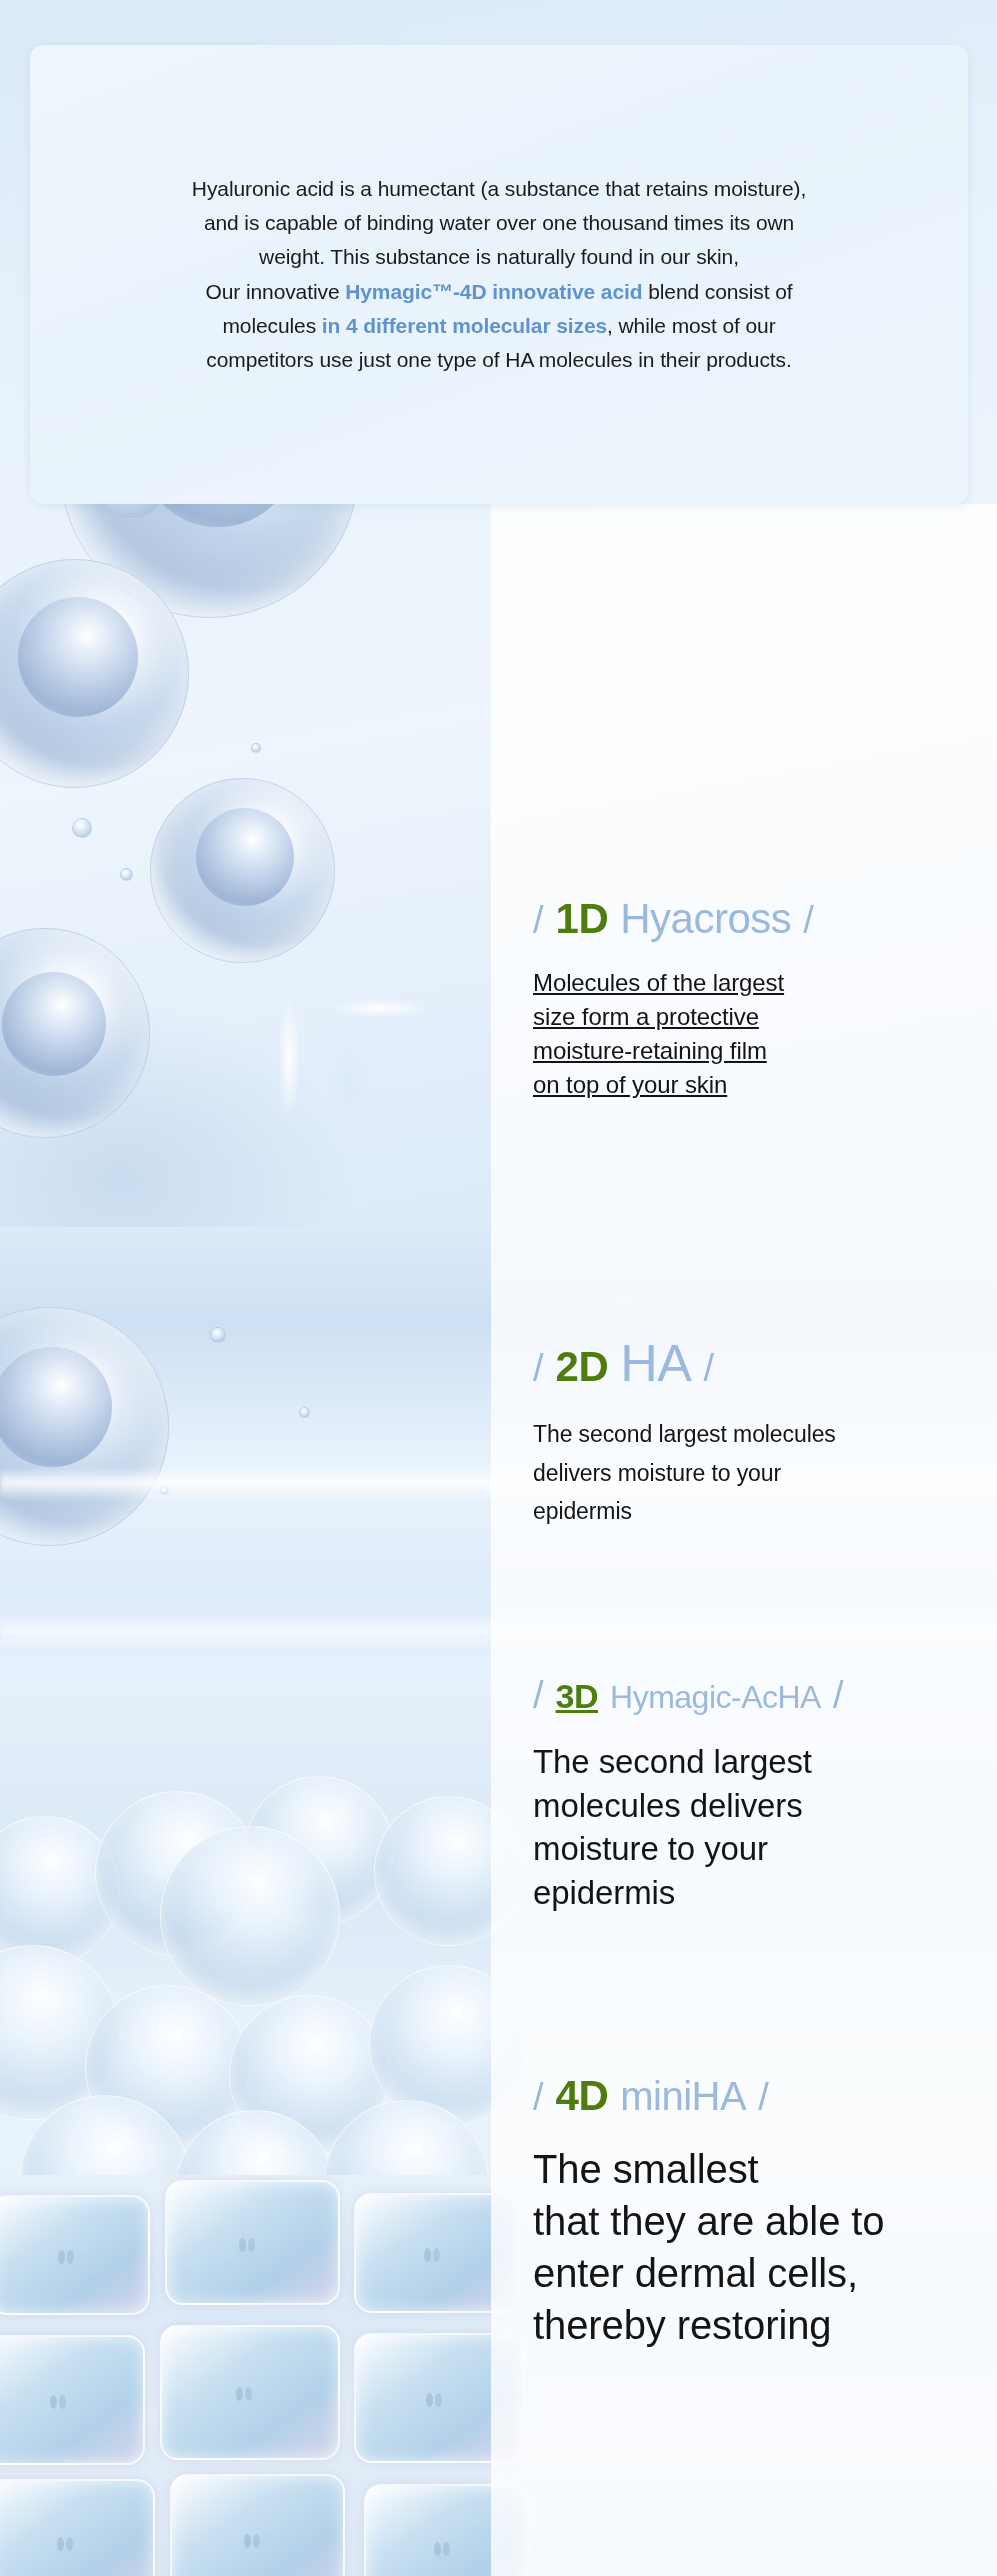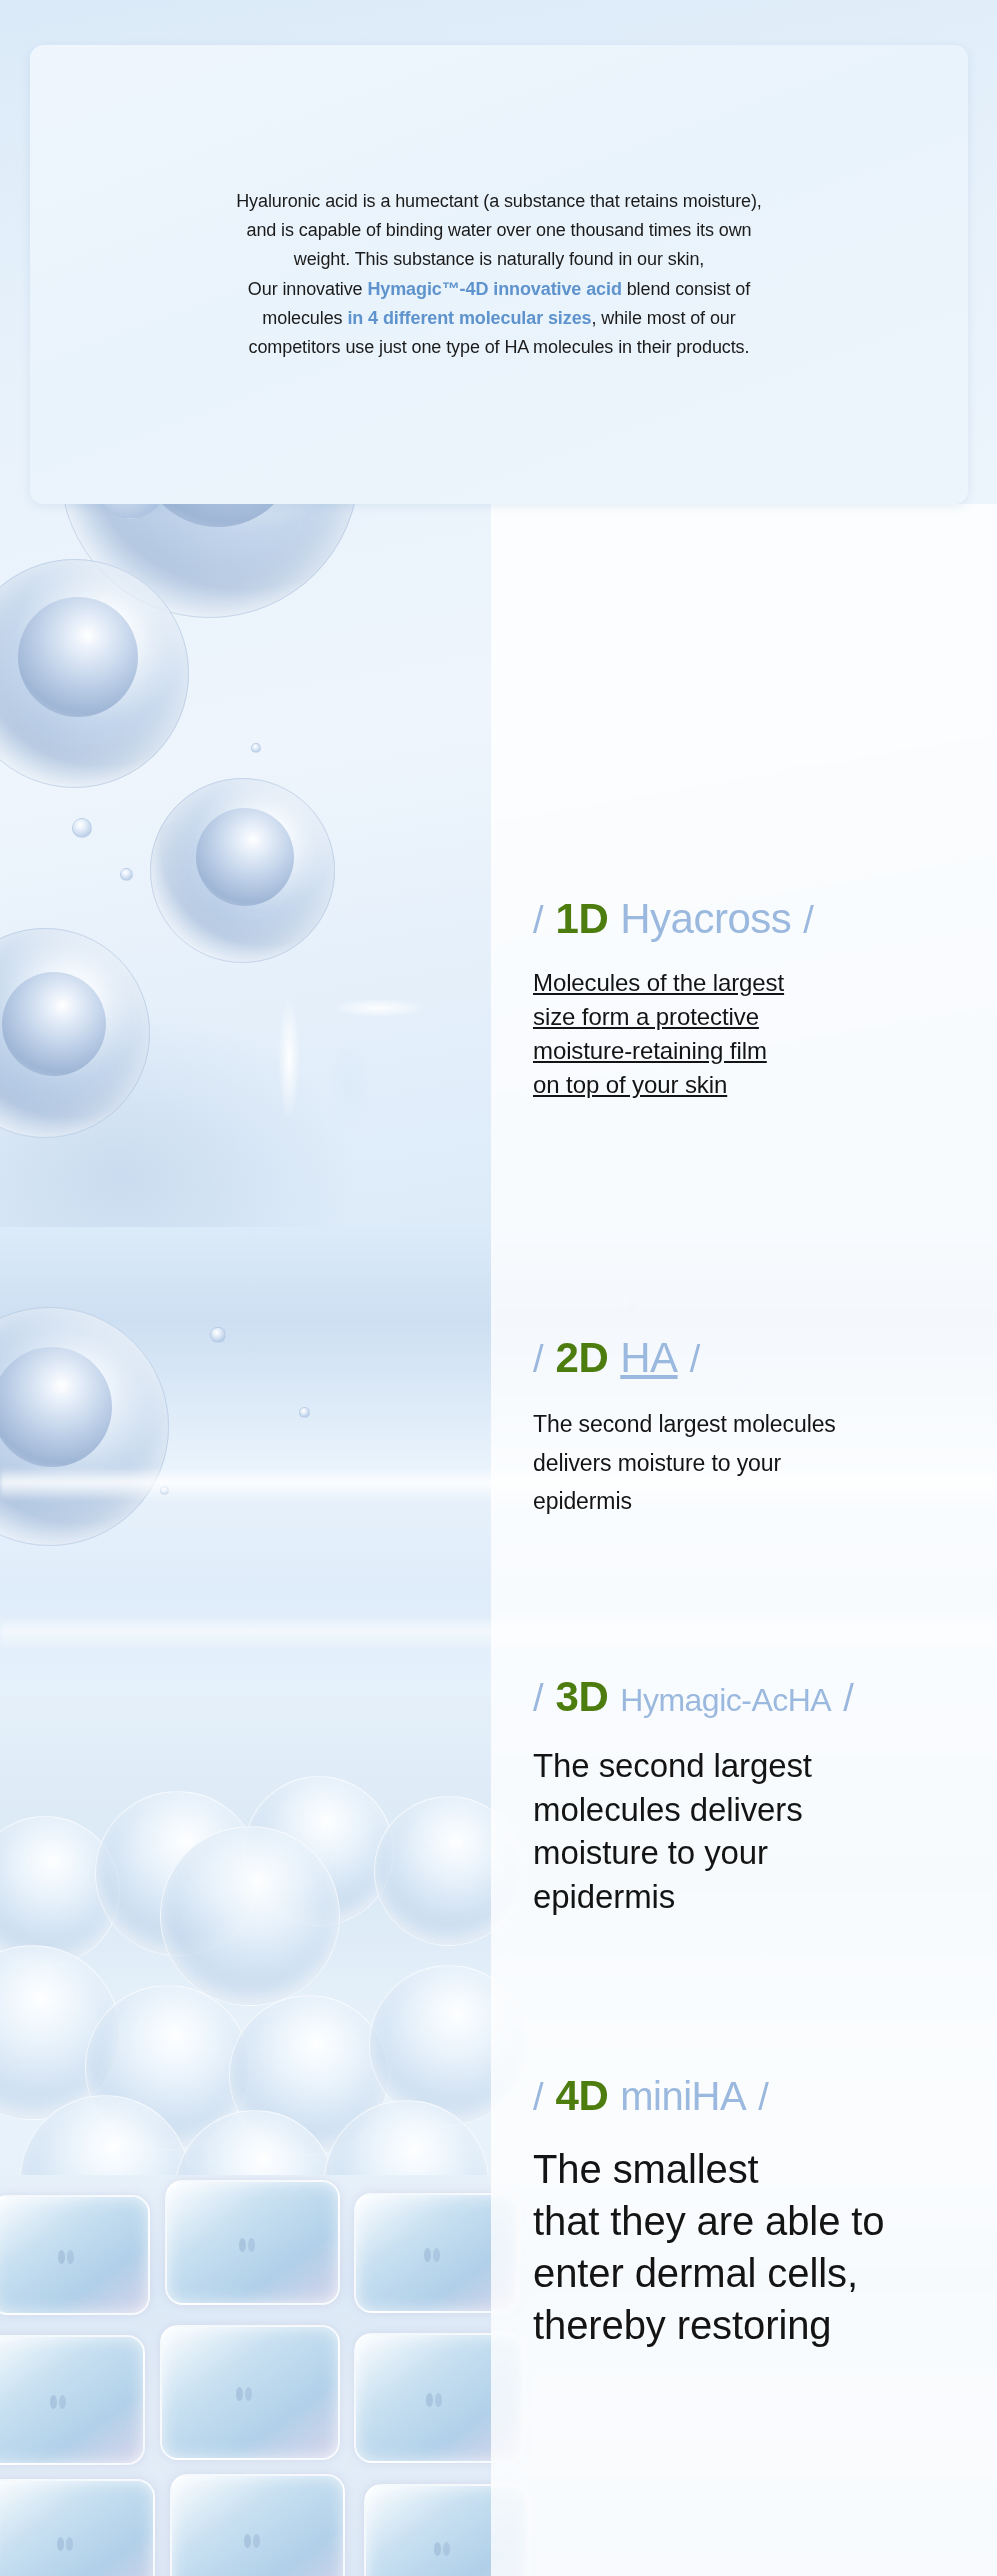--- a/index.html
+++ b/index.html
@@ -157,21 +157,21 @@
     border-radius: 14px;
     background: linear-gradient(160deg, #eff6fd 0%, #e9f3fb 45%, #edf5fc 100%);
     box-shadow: 0 2px 10px rgba(120,160,200,.18);
     display: flex;
     flex-direction: column;
     align-items: center;
     justify-content: center;
     padding: 30px 34px;
   }
   .intro-line {
-    font-size: 18px;
+    font-size: 21px;
     line-height: 1.62;
     color: #1b1b1b;
     text-align: right;
     letter-spacing: -0.1px;
     white-space: nowrap;
   }
   .hl { color: #5e93cd; font-weight: 700; }
 
   
   .section {
@@ -198,26 +198,26 @@
   
   .s1 { top: 898px; }
   .s1 .slash { font-size: 38px; }
   .s1 .dnum  { font-size: 42px; }
   .s1 .dname { font-size: 42px; }
   .s1 .sec-body { font-size: 24px; line-height: 1.42; text-decoration: underline; }
 
   .s2 { top: 1337px; }
   .s2 .slash { font-size: 38px; }
   .s2 .dnum  { font-size: 42px; }
-  .s2 .dname { font-size: 42px; text-decoration: underline; }
+  .s2 .dname { font-size: 52px; }
   .s2 .sec-body { font-size: 23px; line-height: 1.68; }
 
   .s3 { top: 1676px; }
   .s3 .slash { font-size: 38px; }
-  .s3 .dnum  { font-size: 42px; }
+  .s3 .dnum  { font-size: 34px; text-decoration: underline; }
   .s3 .dname { font-size: 32px; }
   .s3 .sec-body { font-size: 33px; line-height: 1.32; }
 
   .s4 { top: 2075px; }
   .s4 .slash { font-size: 38px; }
   .s4 .dnum  { font-size: 42px; }
   .s4 .dname { font-size: 40px; }
   .s4 .sec-body { font-size: 40px; line-height: 1.3; }
 
   .sp { display: inline-block; width: 12px; }

